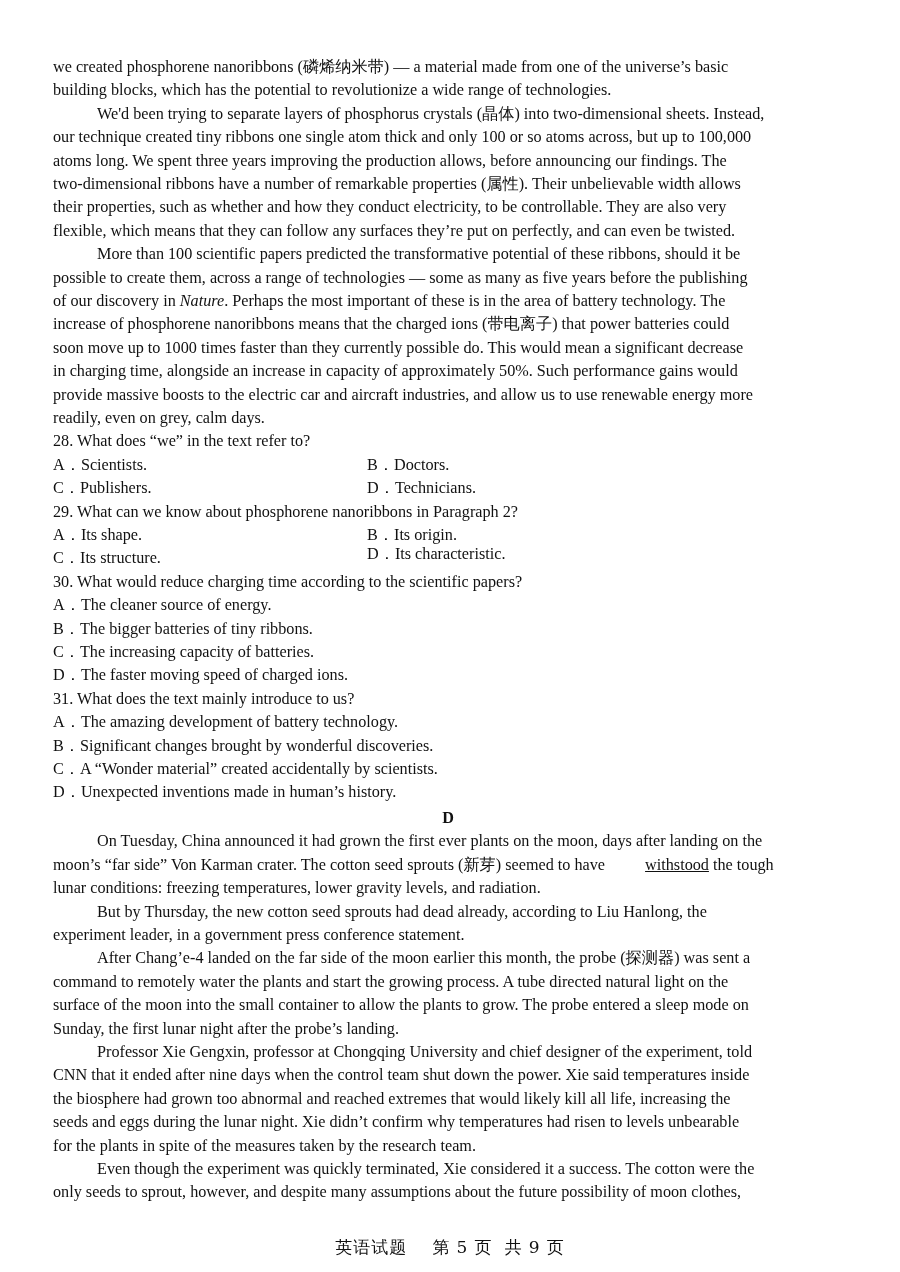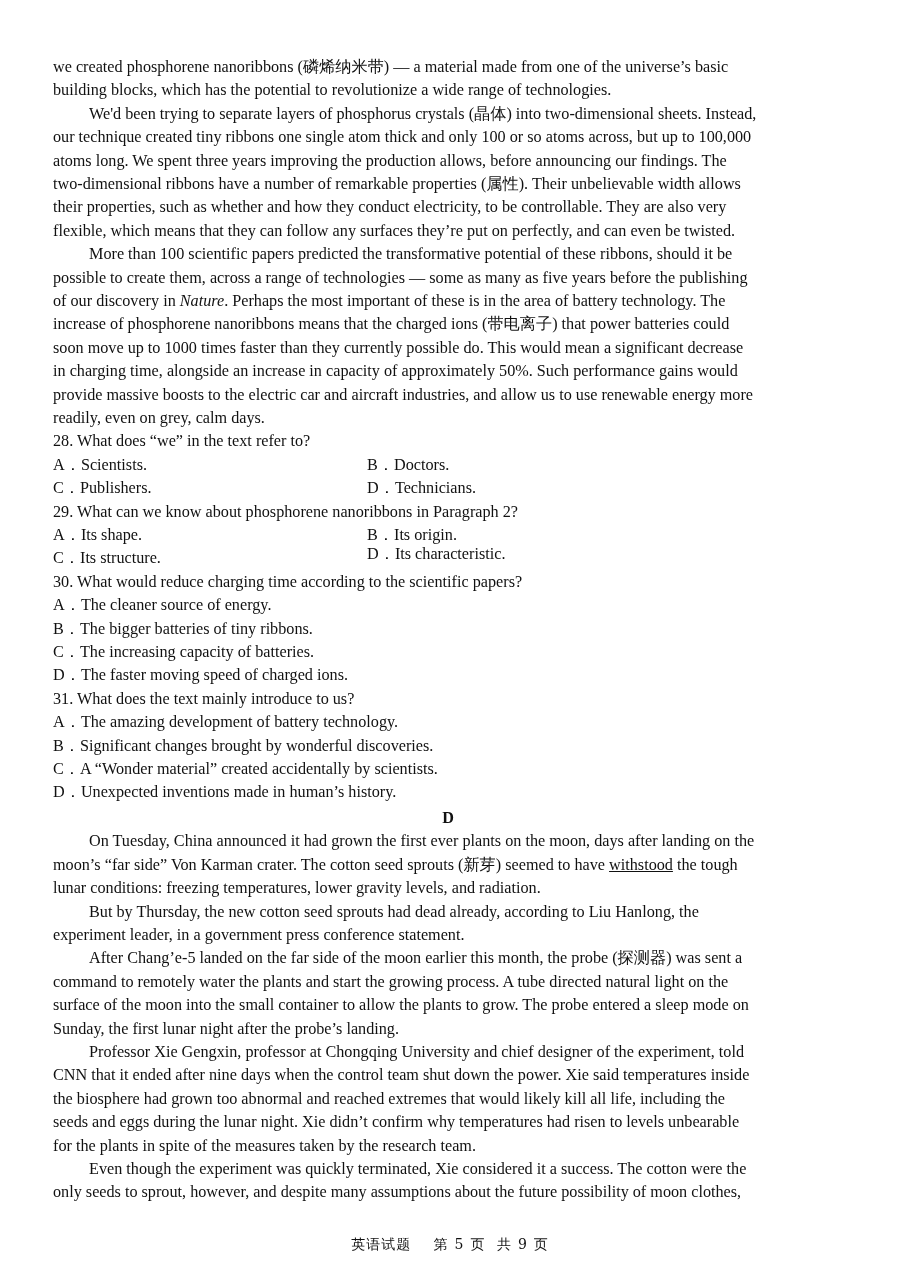--- a/index.html
+++ b/index.html
@@ -3,28 +3,28 @@
 <meta charset="utf-8">
 <style>
   html, body { margin: 0; padding: 0; background: #ffffff; }
   body {
     width: 900px; height: 1272px; position: relative; overflow: hidden;
     font-family: "Liberation Serif", "DejaVu Serif", serif;
     color: #111111; font-size: 16.2px;
   }
   .page { position: absolute; left: 53px; top: 56px; width: 790px; }
   .line { position: absolute; left: 0; white-space: nowrap; line-height: 23px; height: 23px; }
-  .indent { left: 36px; text-align: right; }
+  .indent { left: 44px; text-align: right; }
   .optB { position: absolute; left: 314px; white-space: nowrap; line-height: 23px; height: 23px; }
   .center { left: 0; width: 790px; text-align: center; font-weight: bold; }
   em { font-style: italic; margin-top: 32px; }
-  .u { text-decoration: underline; }
+  .u { text-decoration: underline; margin-left: 36px; }
   .footer {
     position: absolute; left: 0; width: 900px; top: 1236px; text-align: center;
-    font-family: "DejaVu Serif", serif; font-size: 14px; letter-spacing: 1px;
+    font-family: "DejaVu Serif", serif; font-size: 17px; letter-spacing: 1px;
   }
   .footer span { margin: 0 3px; }
 </style>
 </head>
 <body>
 
 <div class="page">
 
   <div>
     <div class="line" style="top:0px">we created phosphorene nanoribbons (磷烯纳米带) — a material made from one of the universe’s basic</div>
@@ -74,27 +74,27 @@
     <div class="line" style="top:725.4px">D．Unexpected inventions made in human’s history.</div>
   </div>
 
   <div>
     <div class="line center" style="top:751px">D</div>
     <div class="line indent" style="top:774.4px">On Tuesday, China announced it had grown the first ever plants on the moon, days after landing on the</div>
     <div class="line" style="top:797.8px"><span>moon’s “far side” Von Karman crater. The cotton seed sprouts (新芽) seemed to have </span><span class="u">withstood</span><span> the tough</span></div>
     <div class="line" style="top:821.2px">lunar conditions: freezing temperatures, lower gravity levels, and radiation.</div>
     <div class="line indent" style="top:844.6px">But by Thursday, the new cotton seed sprouts had dead already, according to Liu Hanlong, the</div>
     <div class="line" style="top:868px">experiment leader, in a government press conference statement.</div>
-    <div class="line indent" style="top:891.4px">After Chang’e-5 landed on the far side of the moon earlier this month, the probe (探测器) was sent a</div>
+    <div class="line indent" style="top:891.4px">After Chang’e-4 landed on the far side of the moon earlier this month, the probe (探测器) was sent a</div>
     <div class="line" style="top:914.8px">command to remotely water the plants and start the growing process. A tube directed natural light on the</div>
     <div class="line" style="top:938.2px">surface of the moon into the small container to allow the plants to grow. The probe entered a sleep mode on</div>
     <div class="line" style="top:961.6px">Sunday, the first lunar night after the probe’s landing.</div>
     <div class="line indent" style="top:985px">Professor Xie Gengxin, professor at Chongqing University and chief designer of the experiment, told</div>
     <div class="line" style="top:1008.4px">CNN that it ended after nine days when the control team shut down the power. Xie said temperatures inside</div>
-    <div class="line" style="top:1031.8px">the biosphere had grown too abnormal and reached extremes that would likely kill all life, including the</div>
+    <div class="line" style="top:1031.8px">the biosphere had grown too abnormal and reached extremes that would likely kill all life, increasing the</div>
     <div class="line" style="top:1055.2px">seeds and eggs during the lunar night. Xie didn’t confirm why temperatures had risen to levels unbearable</div>
     <div class="line" style="top:1078.6px">for the plants in spite of the measures taken by the research team.</div>
     <div class="line indent" style="top:1102px">Even though the experiment was quickly terminated, Xie considered it a success. The cotton were the</div>
     <div class="line" style="top:1125.4px">only seeds to sprout, however, and despite many assumptions about the future possibility of moon clothes,</div>
   </div>
 </div>
 
 <div class="footer">
   <span>英语试题</span>
   &nbsp;

